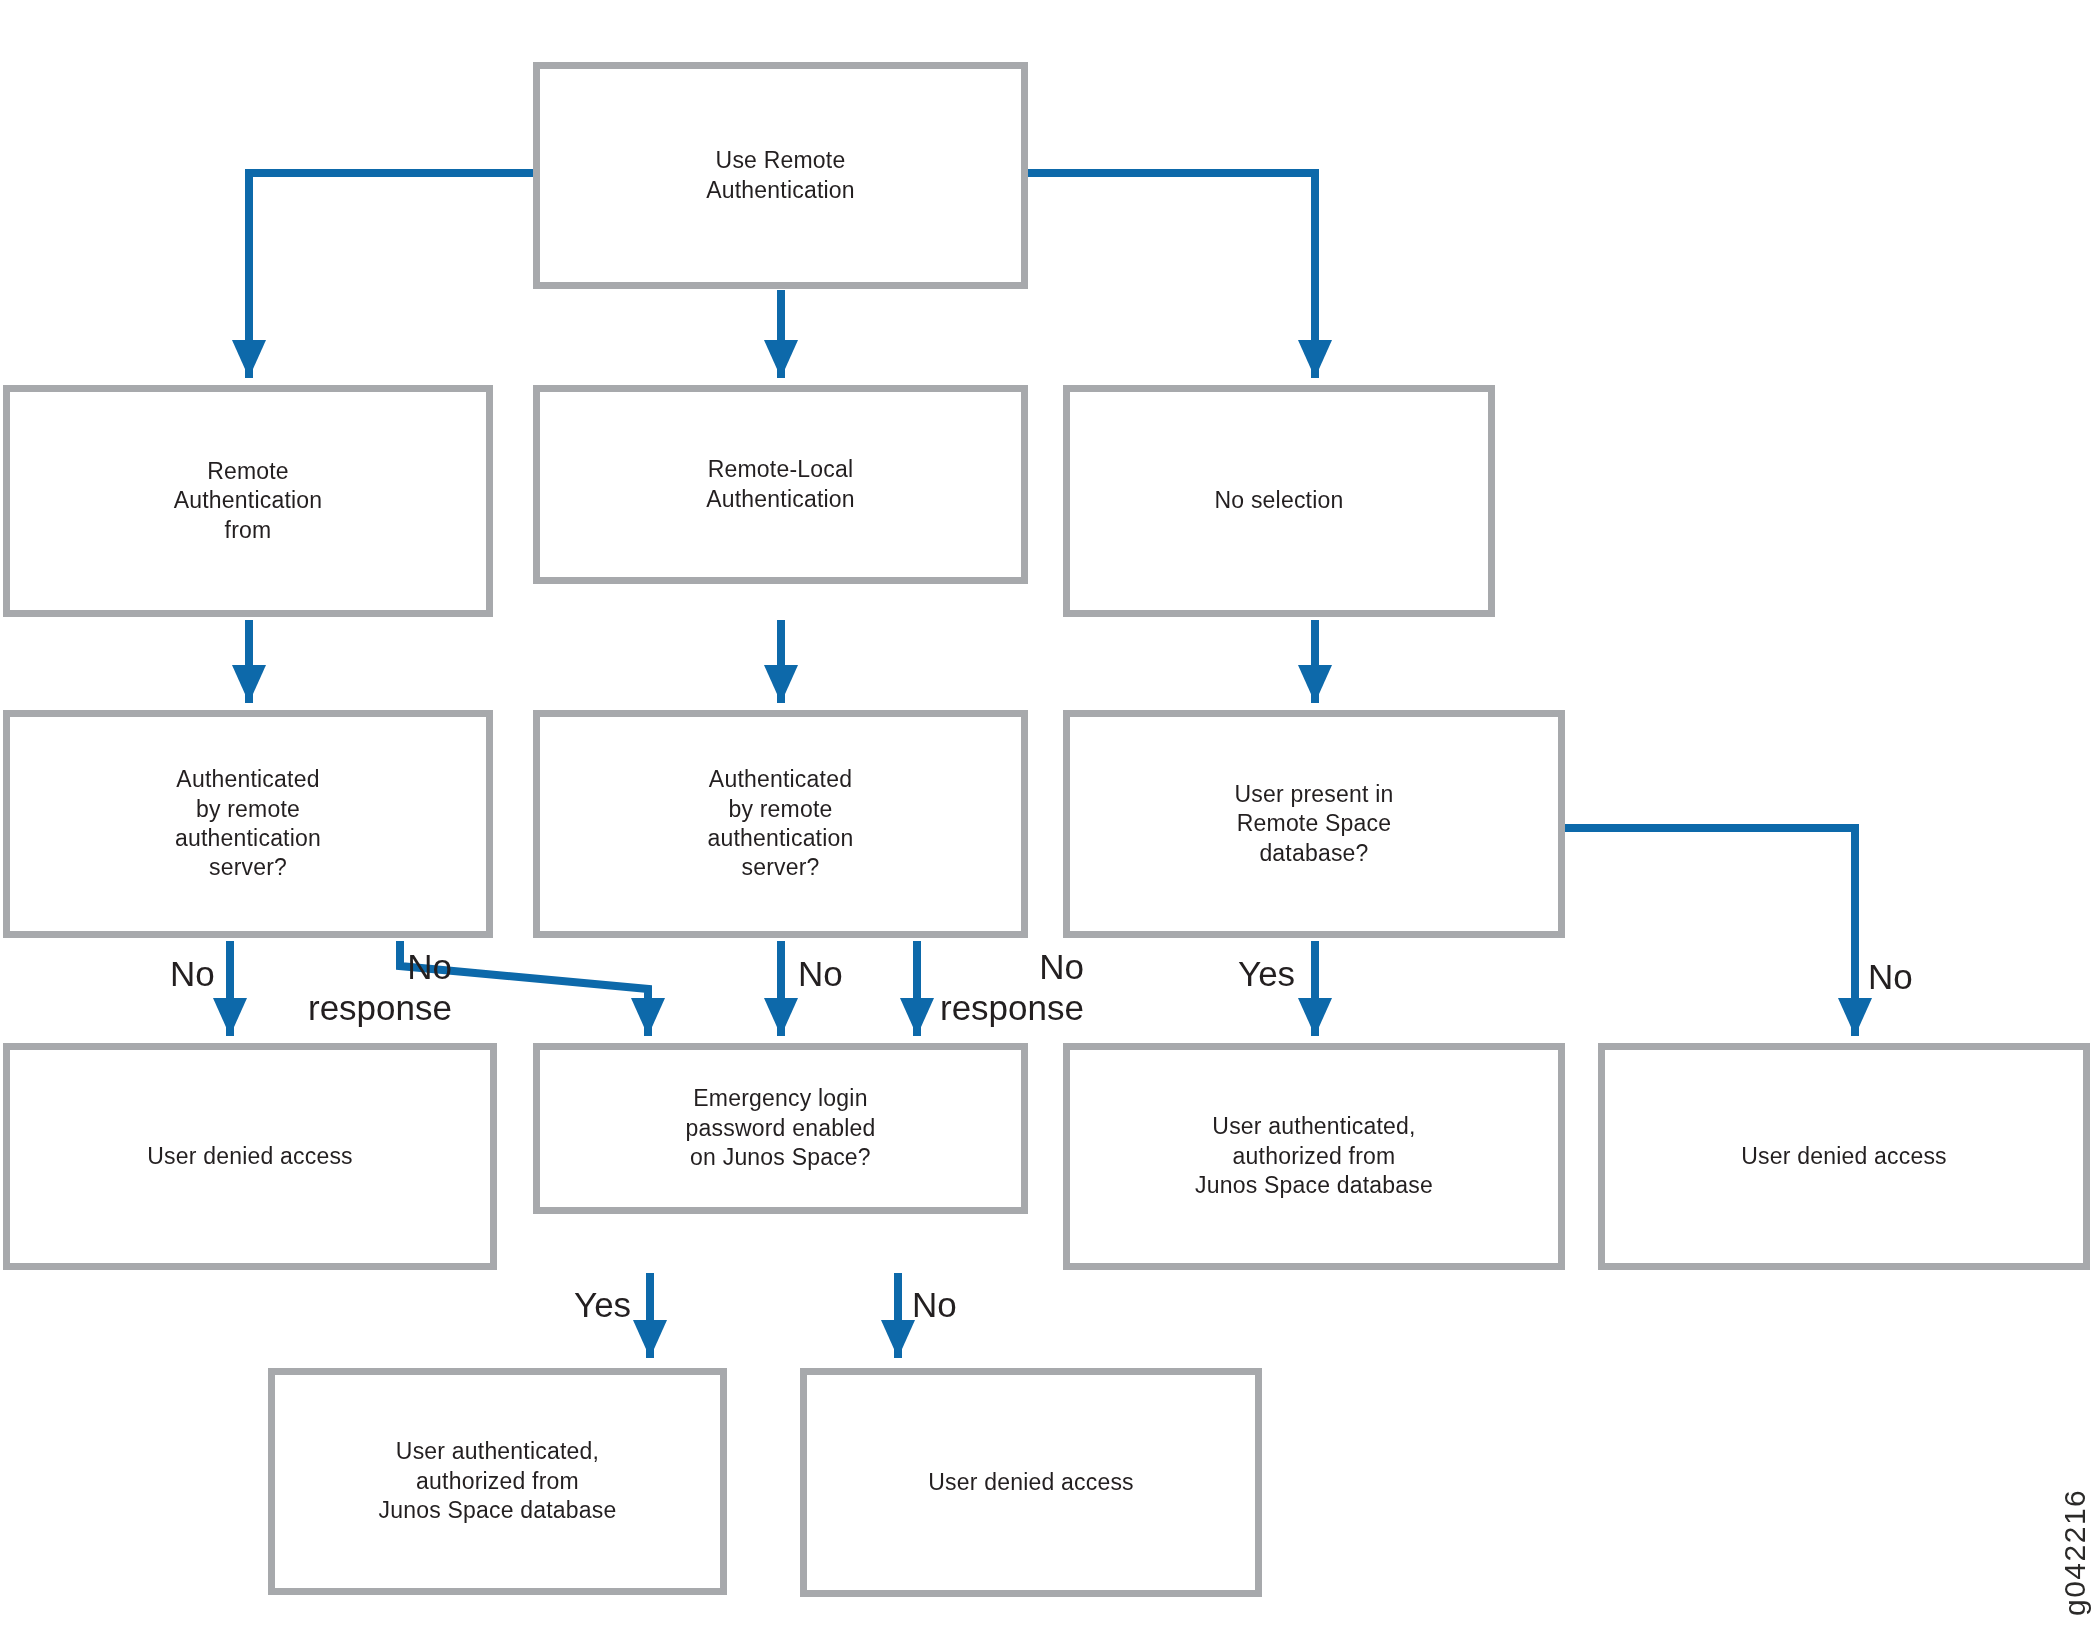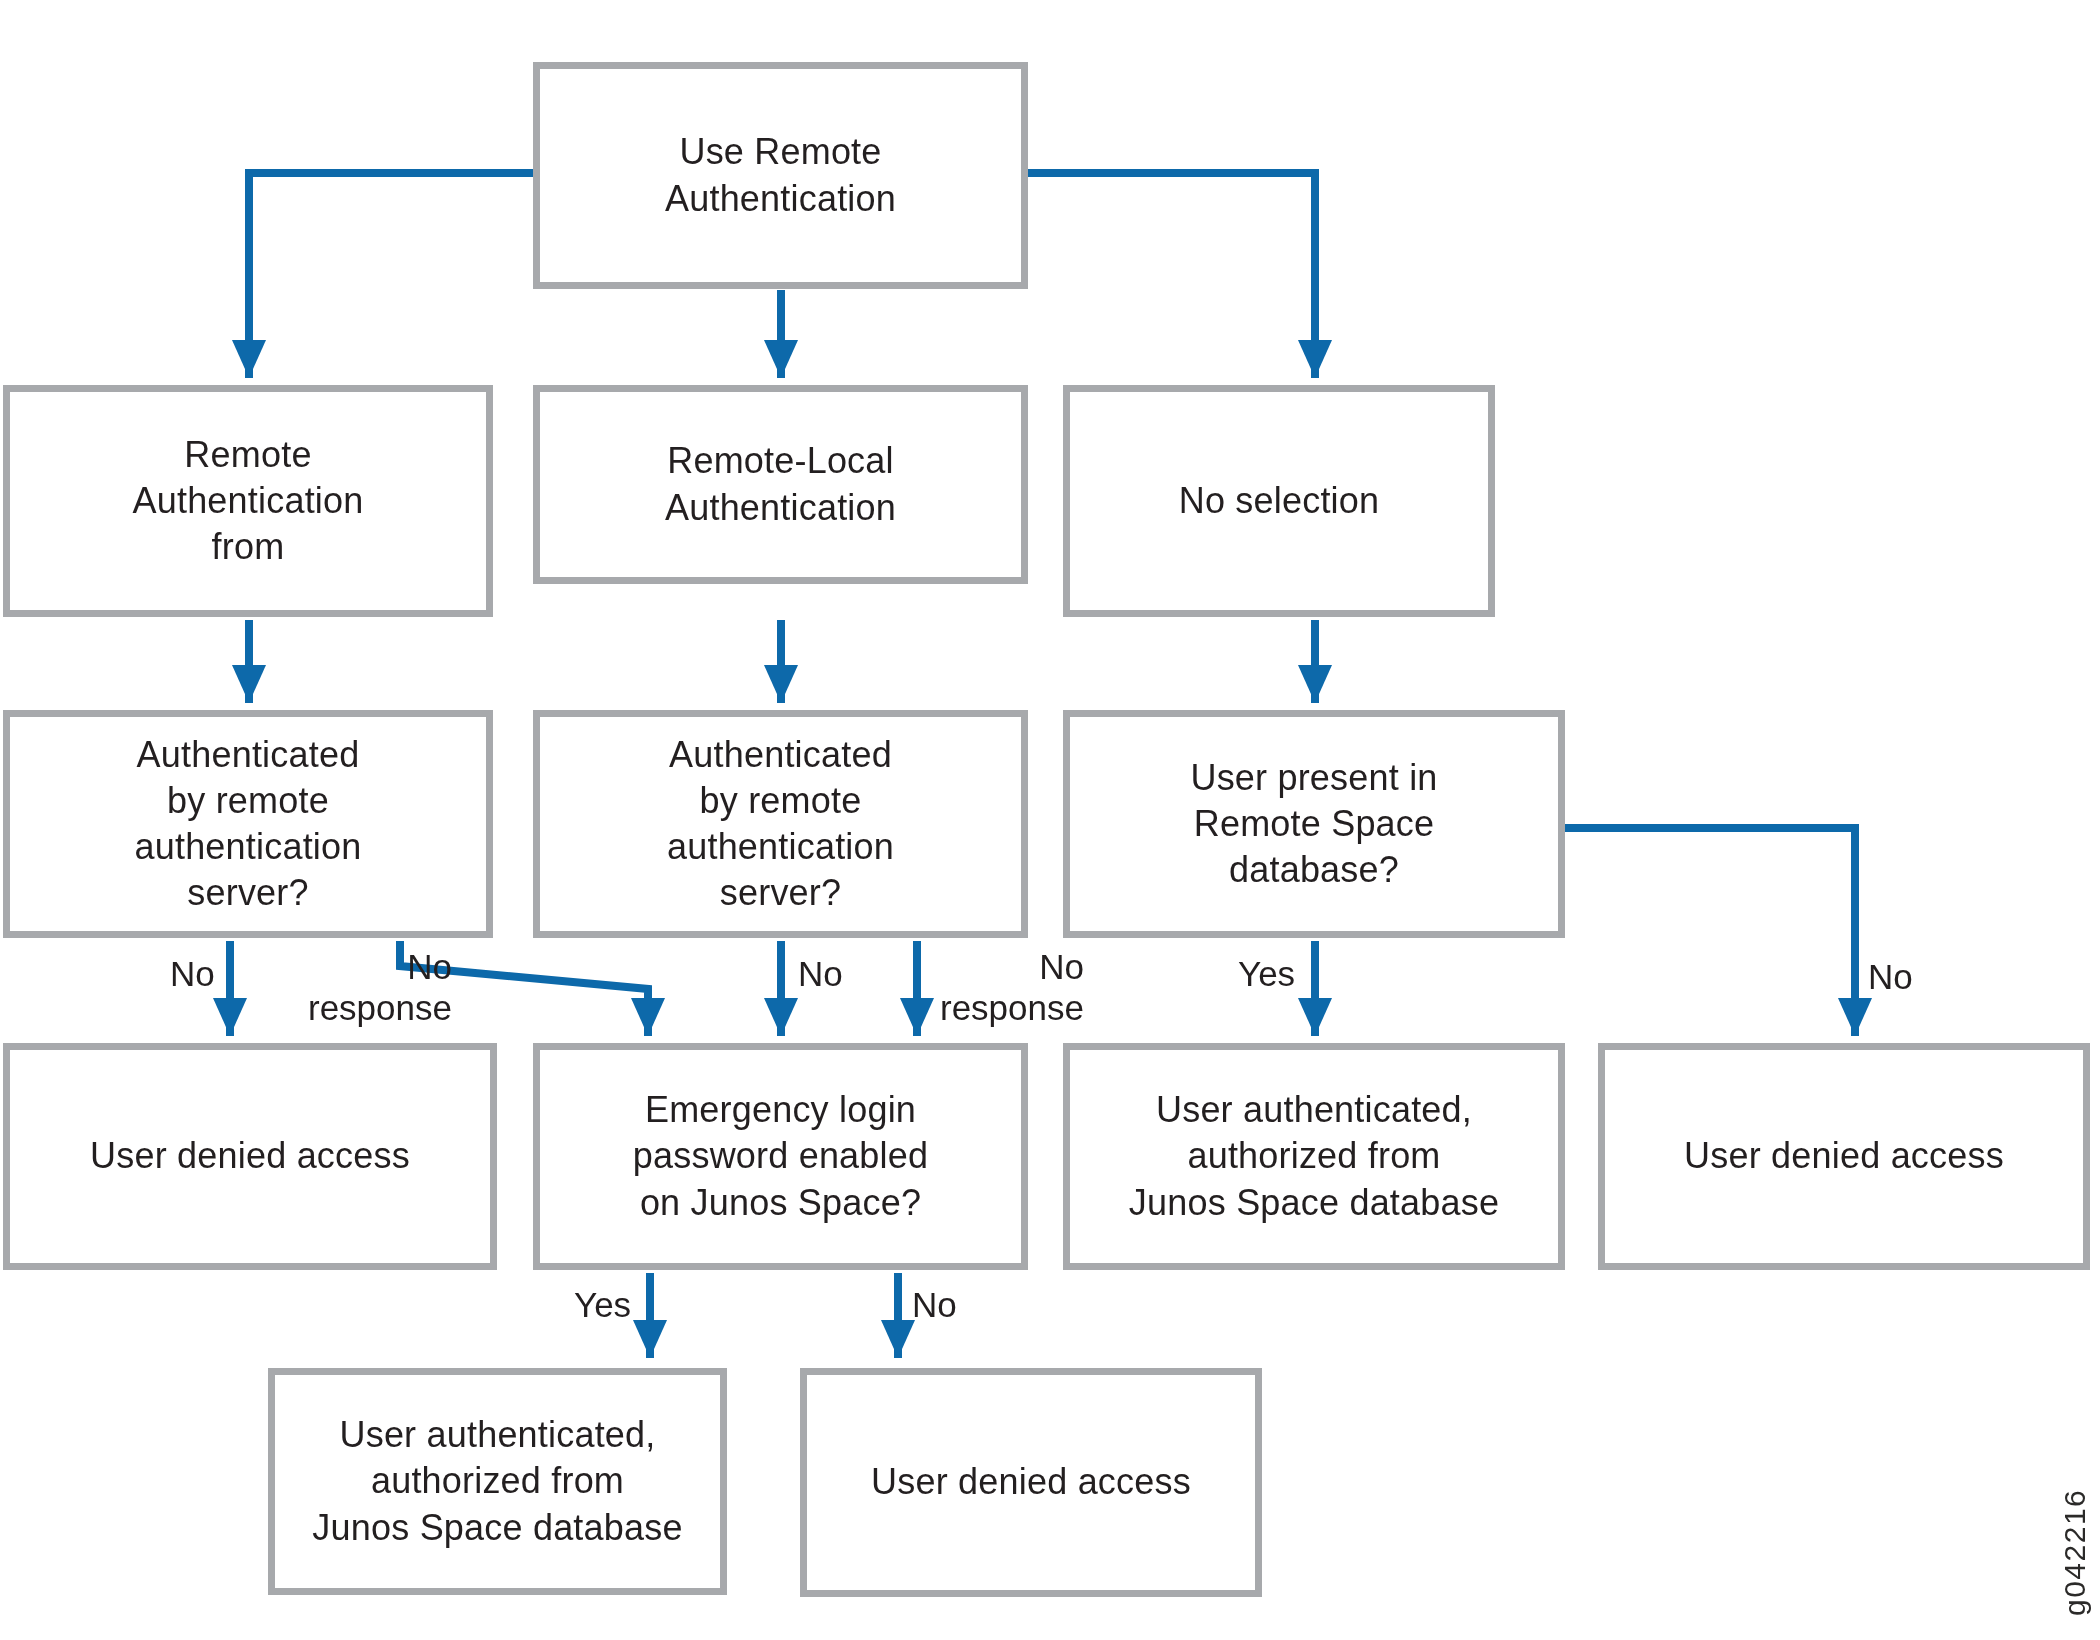--- a/index.html
+++ b/index.html
@@ -12,21 +12,21 @@
   .canvas{
     position:relative;width:2100px;height:1640px;background:#fff;
     font-family:"Liberation Sans",sans-serif;color:var(--text-dark);overflow:hidden;
   }
   .edges-layer{position:absolute;left:0;top:0;width:2100px;height:1640px;z-index:0}
   .edges-layer path{stroke:var(--line-blue);stroke-width:8;fill:none}
   .node{
     position:absolute;z-index:1;background:#fff;border:7px solid var(--box-border-gray);
     display:flex;align-items:center;justify-content:center;text-align:center;
   }
-  .node-label{white-space:pre-line;font-size:36px;line-height:1.28;letter-spacing:.2px}
+  .node-label{white-space:pre-line;font-size:23px;line-height:1.28;letter-spacing:.2px}
   .edge-label{position:absolute;z-index:2;font-size:35px;line-height:1.18;white-space:pre-line;text-align:right}
   .watermark{
     position:absolute;left:2058px;top:1616px;transform-origin:0 0;transform:rotate(-90deg);
     font-size:30px;letter-spacing:1.5px;color:#2b2a29;z-index:2;white-space:nowrap;
   }
 </style>
 </head>
 <body>
 
 <div class="canvas">
@@ -85,21 +85,21 @@
   </div>
   <div class="node" style="left:1063px;top:710px;width:502px;height:228px">
     <span class="node-label">User present in
 Remote Space
 database?</span>
   </div>
 
   <div class="node" style="left:3px;top:1043px;width:494px;height:227px">
     <span class="node-label">User denied access</span>
   </div>
-  <div class="node" style="left:533px;top:1043px;width:495px;height:227px">
+  <div class="node" style="left:533px;top:1043px;width:495px;height:171px">
     <span class="node-label">Emergency login
 password enabled
 on Junos Space?</span>
   </div>
   <div class="node" style="left:1063px;top:1043px;width:502px;height:227px">
     <span class="node-label">User authenticated,
 authorized from
 Junos Space database</span>
   </div>
   <div class="node" style="left:1598px;top:1043px;width:492px;height:227px">

